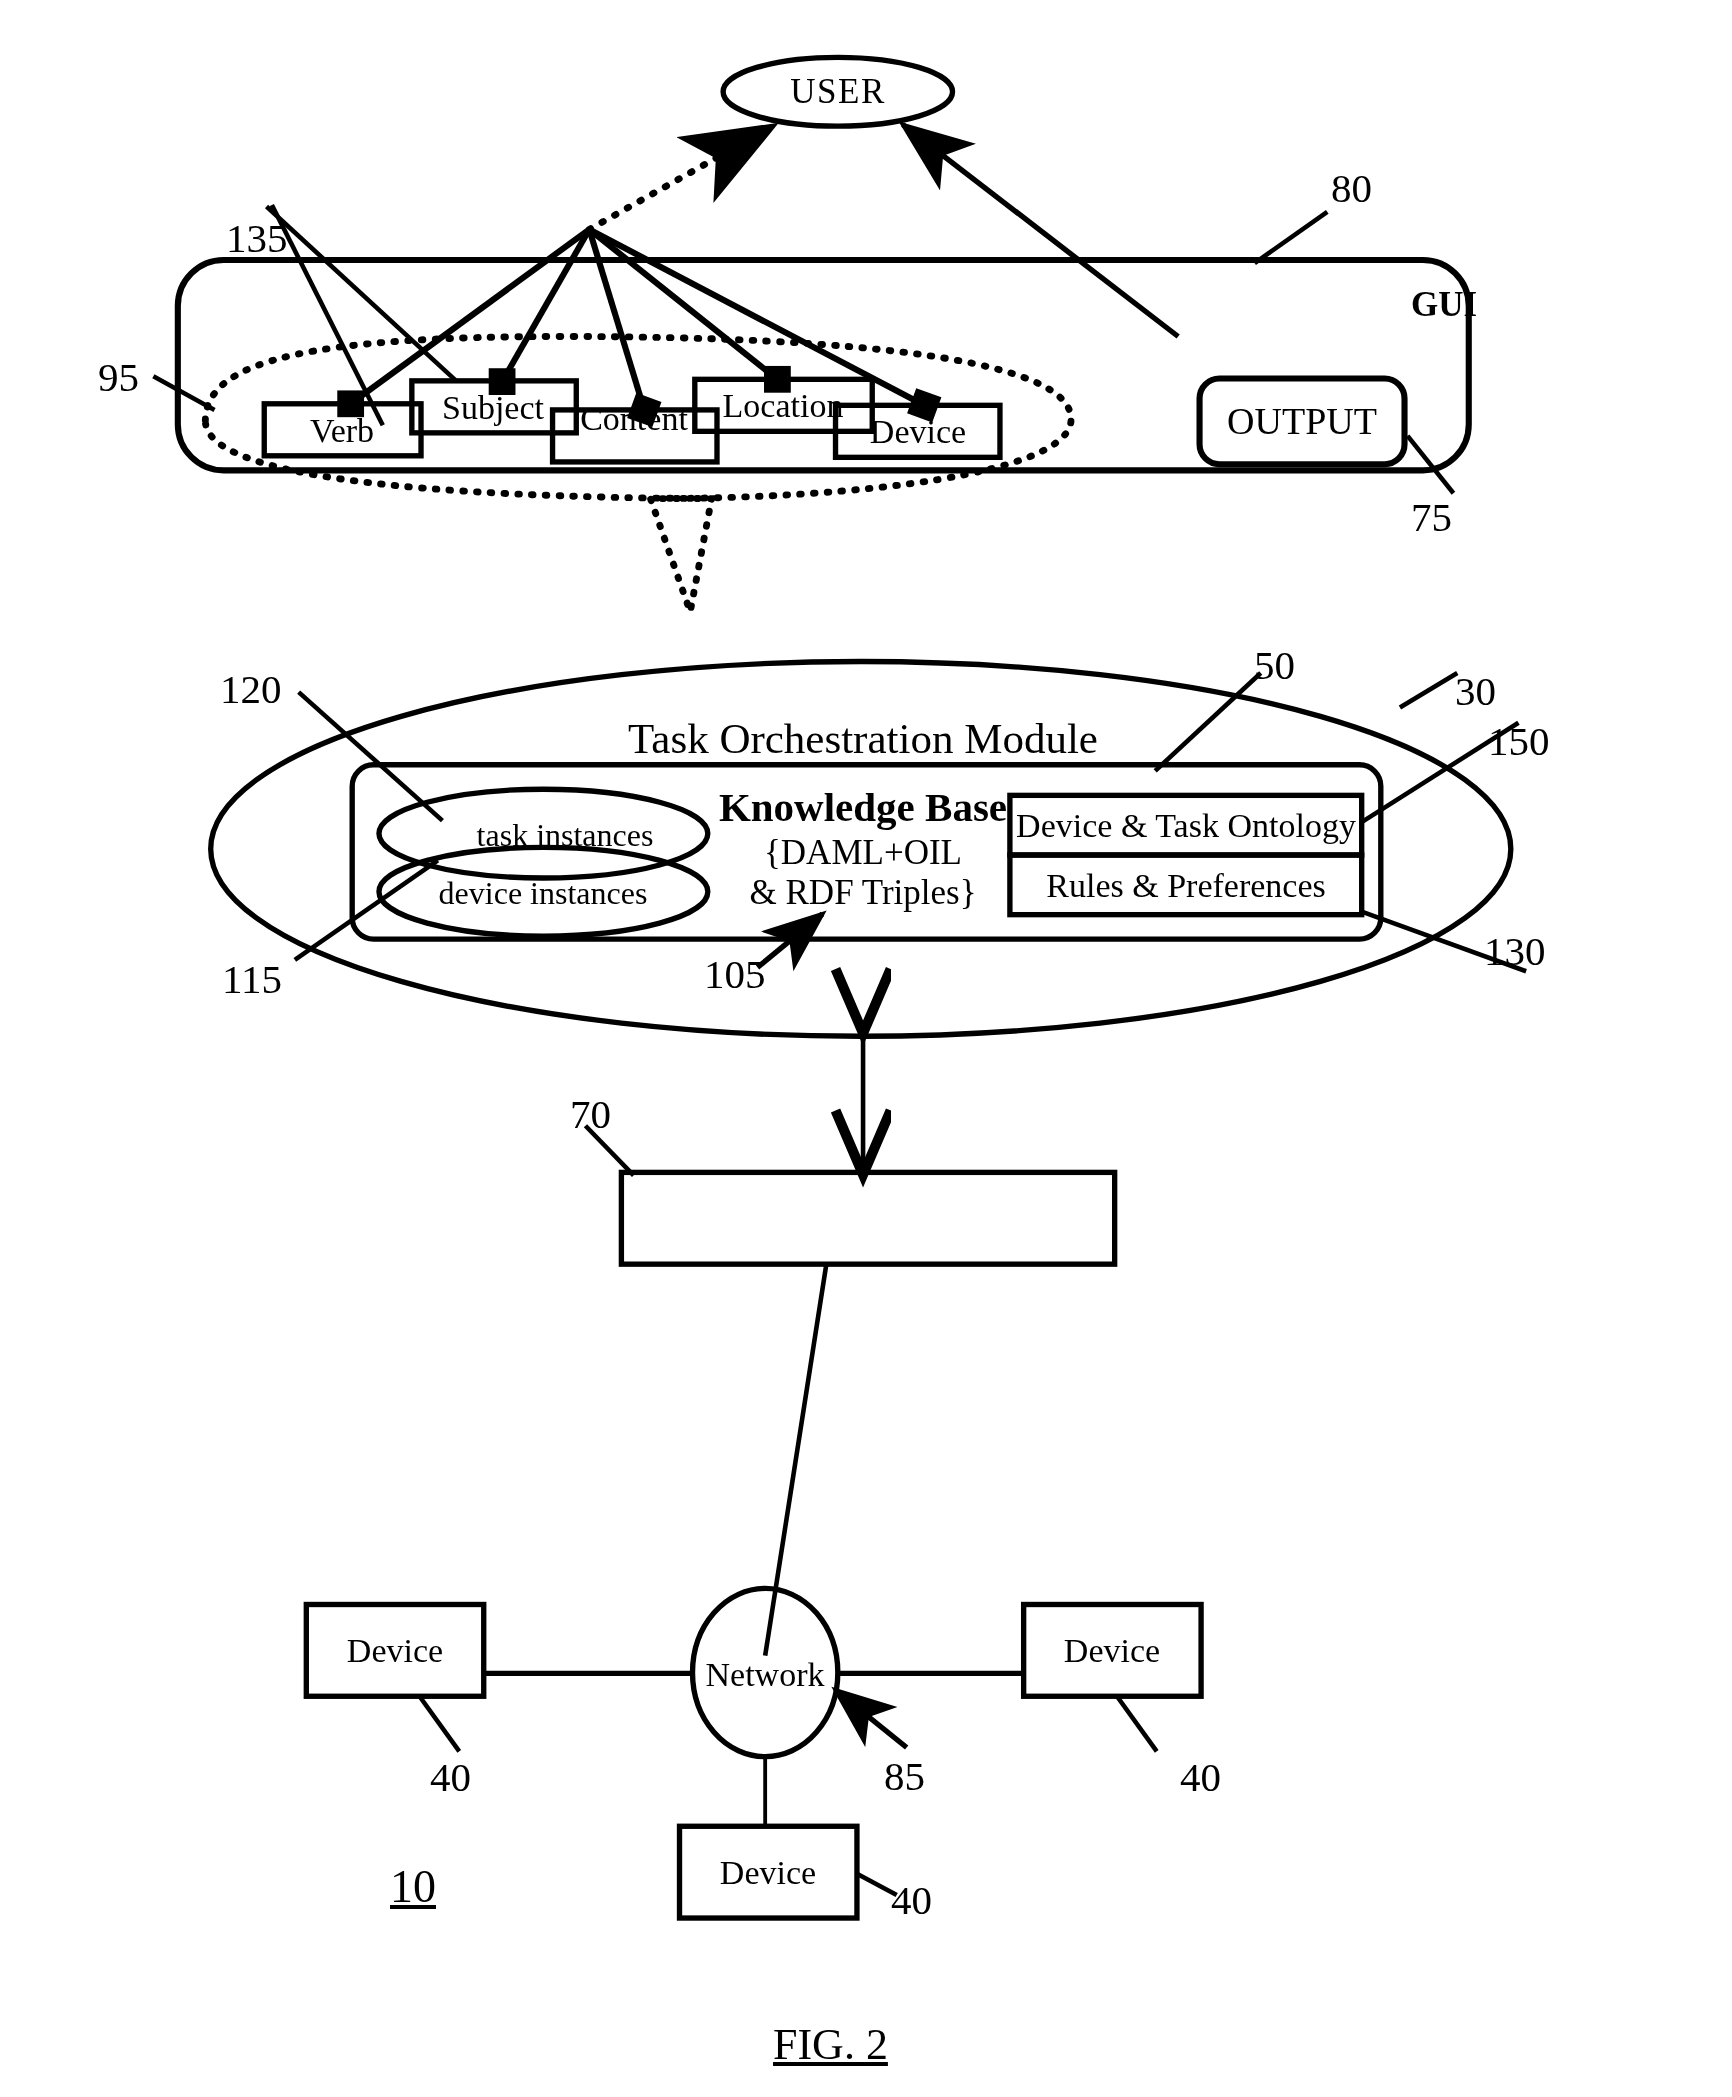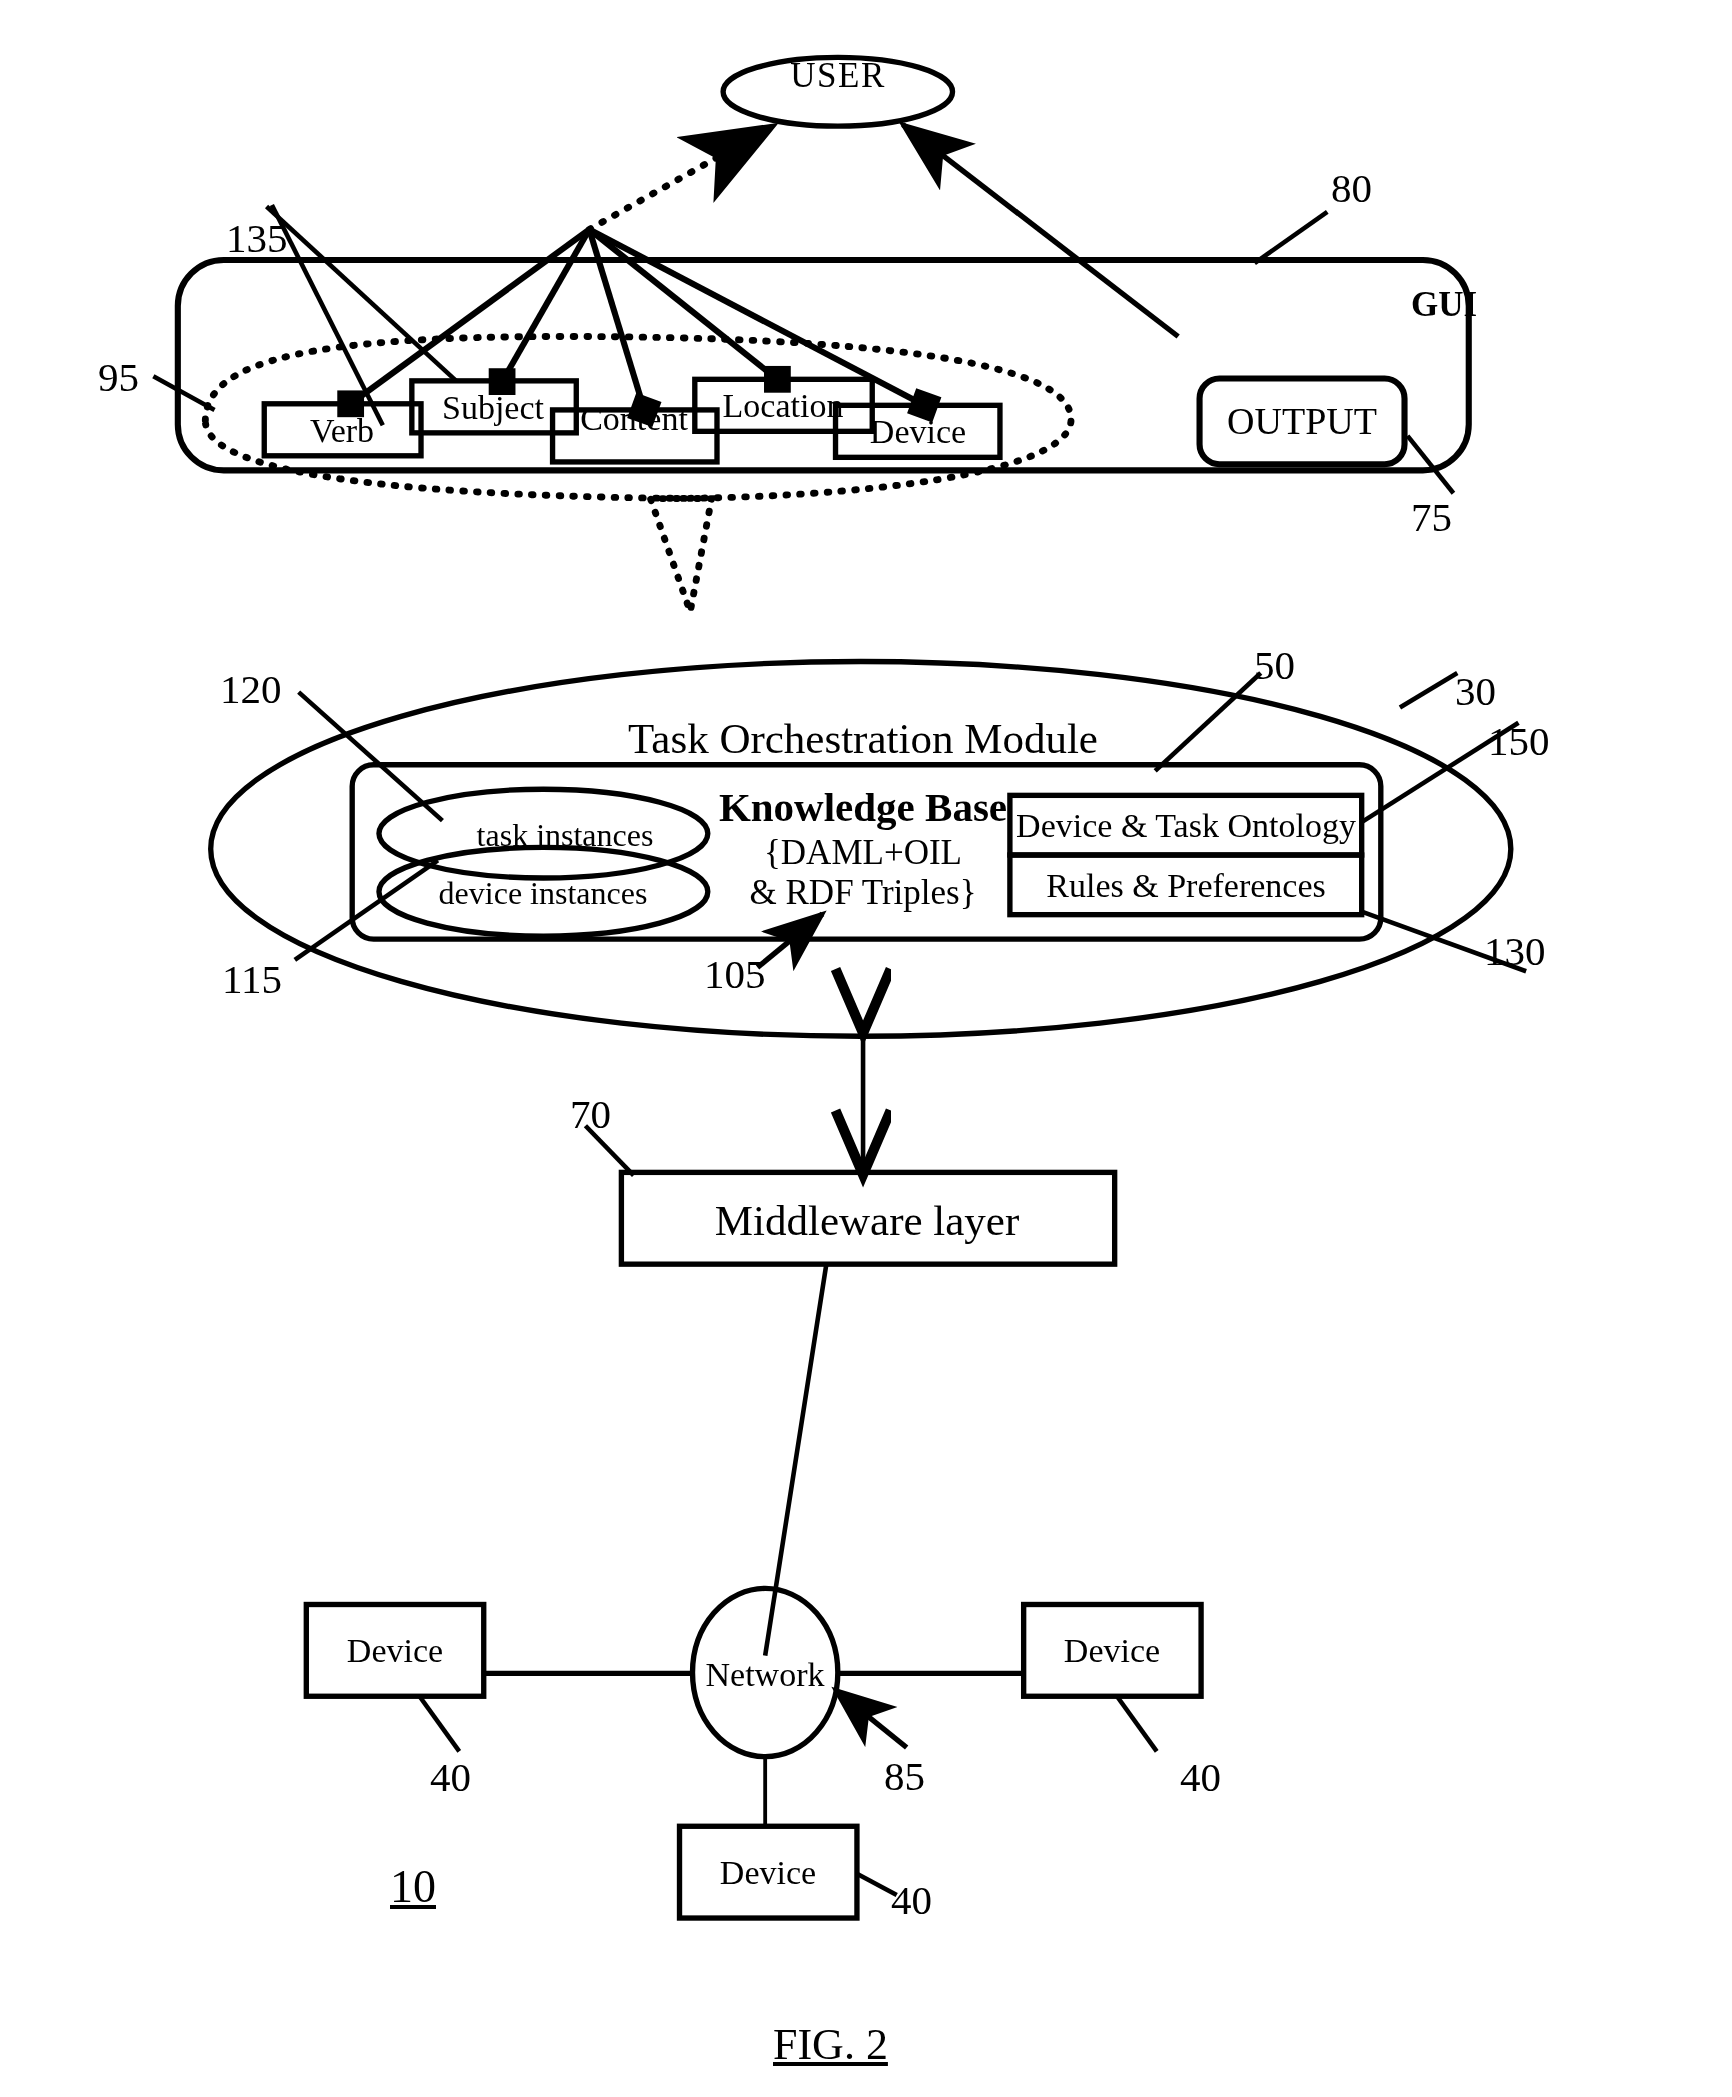--- a/index.html
+++ b/index.html
@@ -125,21 +125,21 @@
     <path d="M632,2188 L905,2188" stroke-width="7"></path>
     <path d="M1095,2188 L1338,2188" stroke-width="7"></path>
     <path d="M1000,2297 L1000,2388" stroke-width="5"></path>
 
     <path d="M548,2218 L600,2290" stroke-width="6"></path>
     <path d="M1460,2218 L1512,2290" stroke-width="6"></path>
     <path d="M1120,2450 L1172,2478" stroke-width="6"></path>
   </g>
 </svg>
 
-<div class="lbl usr ctr" style="left:838px;top:76px;">USER</div>
+<div class="lbl usr ctr" style="left:838px;top:92px;">USER</div>
 
 <div class="lbl num" style="left:226px;top:174px;margin-top:40px;">135</div>
 <div class="lbl num" style="left:1331px;top:164px;">80</div>
 <div class="lbl num" style="left:98px;top:353px;">95</div>
 <div class="lbl num" style="left:1411px;top:493px;">75</div>
 
 <div class="lbl guilbl" style="left:1411px;top:285px;">GUI</div>
 
 <div class="lbl boxtxt ctr" style="left:342px;top:431px;">Verb</div>
 <div class="lbl boxtxt ctr" style="left:493px;top:408px;">Subject</div>
@@ -163,21 +163,20 @@
 <div class="lbl kbsub ctr" style="left:863px;top:853px;">{DAML+OIL</div>
 <div class="lbl kbsub ctr" style="left:863px;top:893px;">&amp; RDF Triples}</div>
 
 <div class="lbl inst ctr" style="left:543px;top:835px;margin-left:22px;">task instances</div>
 <div class="lbl inst ctr" style="left:543px;top:893px;">device instances</div>
 
 <div class="lbl ont ctr" style="left:1186px;top:826px;">Device &amp; Task Ontology</div>
 <div class="lbl ont ctr" style="left:1186px;top:886px;">Rules &amp; Preferences</div>
 
 <div class="lbl num" style="left:570px;top:1090px;">70</div>
-<div class="lbl mw ctr" style="left:867px;top:1220px;">Middleware layer</div>
 
 <div class="lbl net ctr" style="left:765px;top:1675px;">Network</div>
 <div class="lbl num" style="left:884px;top:1752px;">85</div>
 
 <div class="lbl boxtxt ctr" style="left:395px;top:1651px;">Device</div>
 <div class="lbl boxtxt ctr" style="left:1112px;top:1651px;">Device</div>
 <div class="lbl boxtxt ctr" style="left:768px;top:1873px;">Device</div>
 
 <div class="lbl num" style="left:430px;top:1753px;">40</div>
 <div class="lbl num" style="left:1180px;top:1753px;">40</div>

